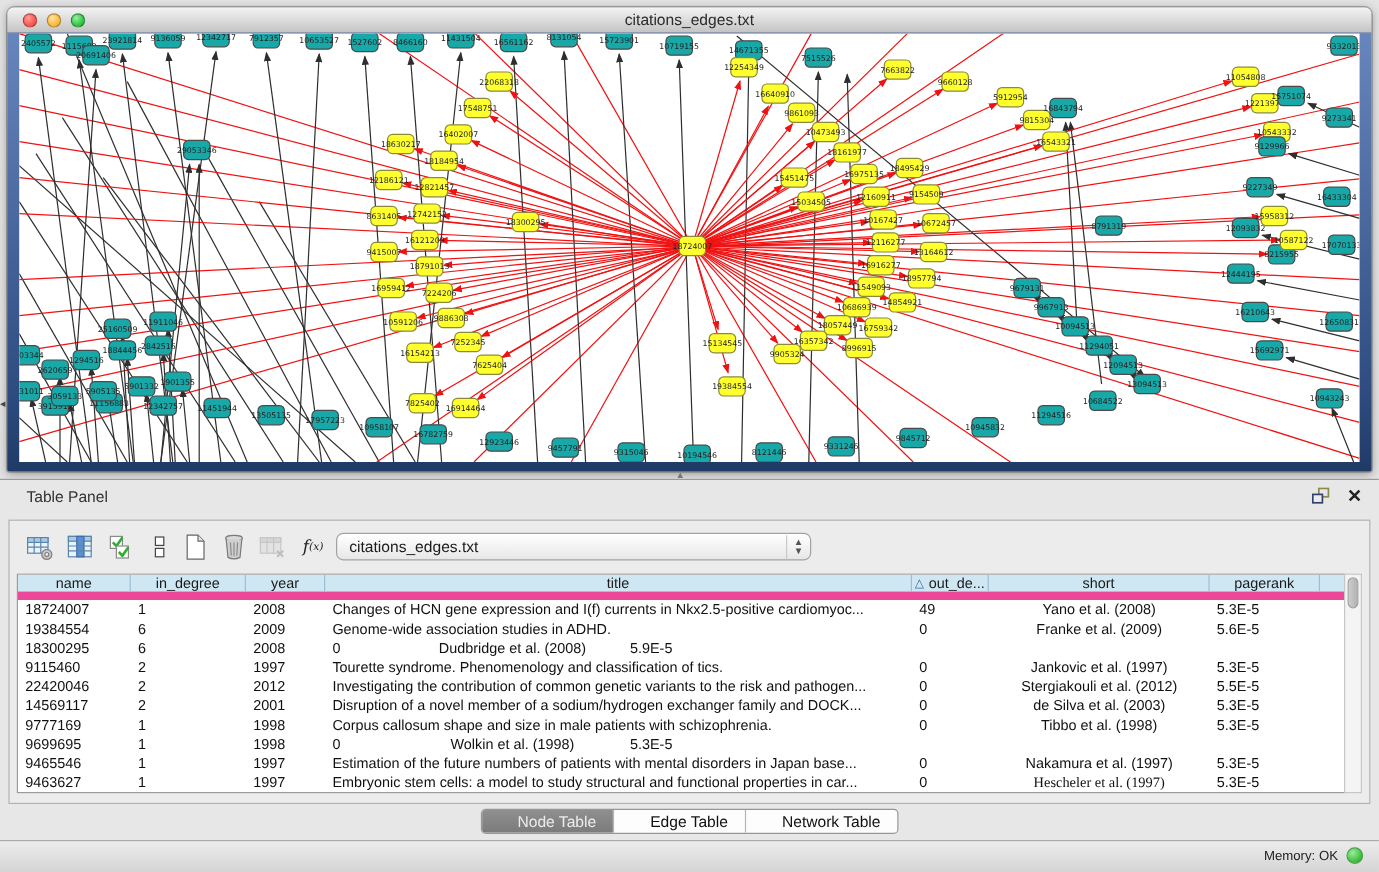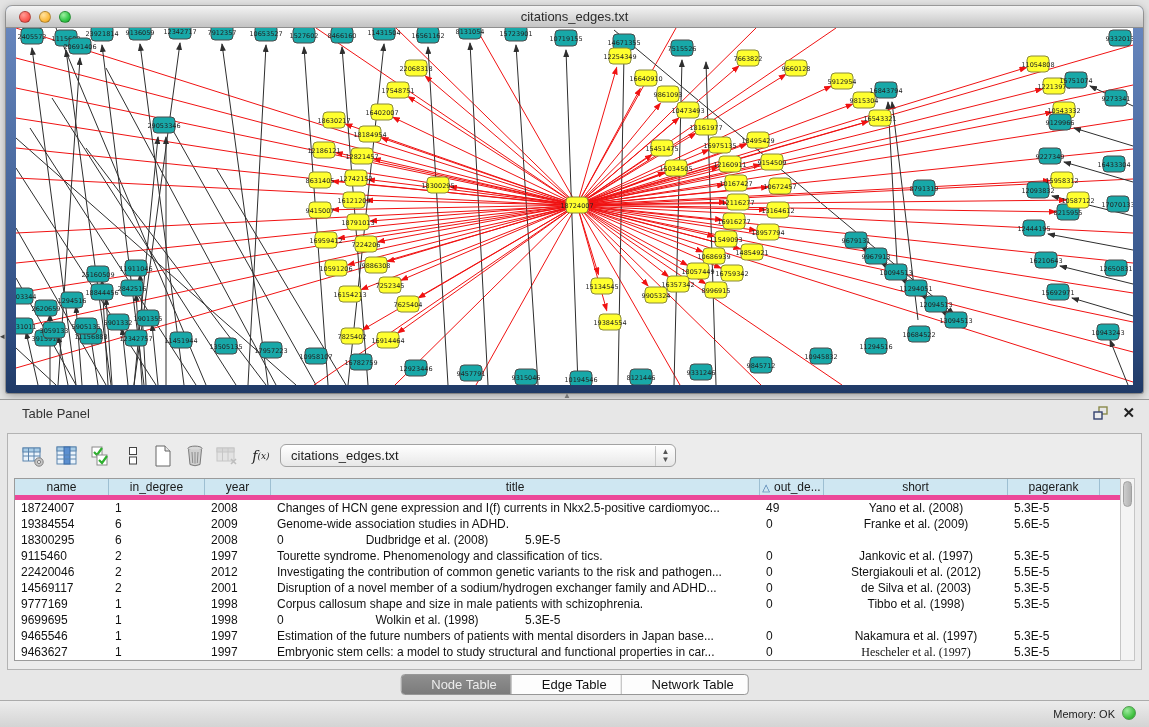--- a/index.html
+++ b/index.html
@@ -51,21 +51,21 @@
   #combo { position:absolute; left:272px; top:10px; width:396px; height:23px;
     background:linear-gradient(#ffffff,#f1f1f1 60%,#e7e7e7); border:1px solid #a2a2a2;
     border-radius:6px; display:flex; align-items:center; font-size:13px; color:#1c1c1c; }
   #combo-value { padding-left:10px; flex:1 1 auto; }
   #combo-stepper { width:20px; text-align:center; font-size:8px; color:#555; line-height:8px;
     border-left:1px solid #c9c9c9; padding:2px 0; }
 
   
   #table-box { position:absolute; left:6px; top:44px; width:1108px; height:183px;
     background:#ffffff; border:1px solid #9b9b9b; }
-  #thead { display:flex; height:21px; background:#cfe7f2; border-bottom:5px solid #ec4899; }
+  #thead { display:flex; height:21px; background:#cfe7f2; border-bottom:7px solid #ec4899; }
   .hcell { display:flex; align-items:center; justify-content:center; font-size:12px;
     color:#1a1a1a; border-right:1px solid #9dbfd2; overflow:hidden; white-space:nowrap; }
   .sort-glyph { color:#3a6ea5; font-size:10px; margin-right:4px; }
   #tbody { }
   .trow { display:flex; height:16px; }
   .tcell { font-size:12px; color:#111; overflow:hidden; white-space:nowrap;
     padding-left:6px; line-height:16px; }
   .tcell.c-center { text-align:center; padding-left:0; }
   #vscroll { position:absolute; right:6px; top:44px; width:15px; height:183px;
     background:#f4f4f4; border:1px solid #c6c6c6; }
@@ -927,21 +927,21 @@
             <div class="tcell" style="width: 66px;">2012</div>
             <div class="tcell" style="width: 489px;">Investigating the contribution of common genetic variants to the risk and pathogen...</div>
             <div class="tcell" style="width: 64px;">0</div>
             <div class="tcell c-center" style="width: 184px;">Stergiakouli et al. (2012)</div>
             <div class="tcell" style="width: 92px;">5.5E-5</div>
           </div>
           <div class="trow">
             <div class="tcell" style="width: 94px;">14569117</div>
             <div class="tcell" style="width: 96px;">2</div>
             <div class="tcell" style="width: 66px;">2001</div>
-            <div class="tcell" style="width: 489px;">Disruption of a novel member of a sodium/hydrogen exchanger family and ADHD...</div>
+            <div class="tcell" style="width: 489px;">Disruption of a novel member of a sodium/hydrogen exchanger family and DOCK...</div>
             <div class="tcell" style="width: 64px;">0</div>
             <div class="tcell c-center" style="width: 184px;">de Silva et al. (2003)</div>
             <div class="tcell" style="width: 92px;">5.3E-5</div>
           </div>
           <div class="trow">
             <div class="tcell" style="width: 94px;">9777169</div>
             <div class="tcell" style="width: 96px;">1</div>
             <div class="tcell" style="width: 66px;">1998</div>
             <div class="tcell" style="width: 489px;">Corpus callosum shape and size in male patients with schizophrenia.</div>
             <div class="tcell" style="width: 64px;">0</div>

